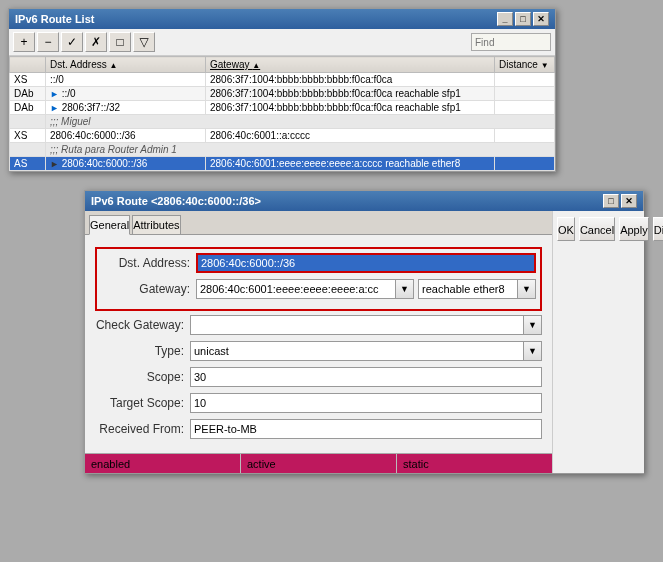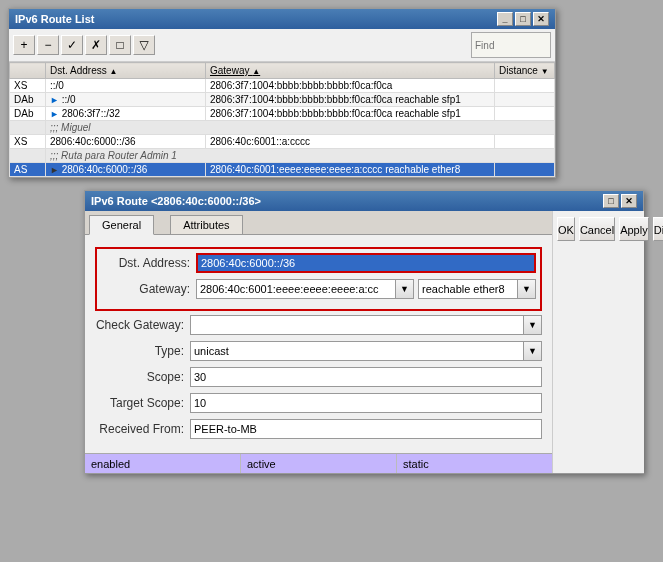--- a/index.html
+++ b/index.html
@@ -79,21 +79,21 @@
       cursor: pointer;
       display: flex;
       align-items: center;
       justify-content: center;
       font-size: 12px;
     }
 
     .find-box {
       margin-left: auto;
       width: 80px;
-      height: 26px;
+      height: 18px;
       background: #f5f5f0;
       border: 1px solid #aaa;
       padding: 1px 3px;
       color: #888;
       font-size: 10px;
     }
 
     
     .route-table {
       width: 100%;
@@ -184,27 +184,27 @@
     
     .tab-bar {
       display: flex;
       border-bottom: 1px solid #999;
       background: #d8d4ce;
       padding-top: 4px;
       padding-left: 4px;
     }
 
     .tab {
-      padding: 3px 12px;
+      padding: 3px 0;
       border: 1px solid #999;
       border-bottom: none;
       background: #e8e4de;
       cursor: pointer;
       font-size: 11px;
-      margin-right: 16px;
+      margin-right: 2px;
     }
 
     .tab.active {
       background: #f0f0f0;
       border-bottom: 1px solid #f0f0f0;
       margin-bottom: -1px;
       z-index: 1;
     }
 
     
@@ -310,21 +310,21 @@
 
     .scroll-arrow {
       font-size: 7px;
       color: #333;
     }
 
     
     .status-bar {
       display: flex;
       border-top: 1px solid #aaa;
-      background: #c4b5fd;
+      background: #be185d;
       height: 20px;
       align-items: center;
     }
 
     .status-cell {
       flex: 1;
       padding: 0 6px;
       border-right: 1px solid #bbb;
       font-size: 11px;
       height: 100%;

